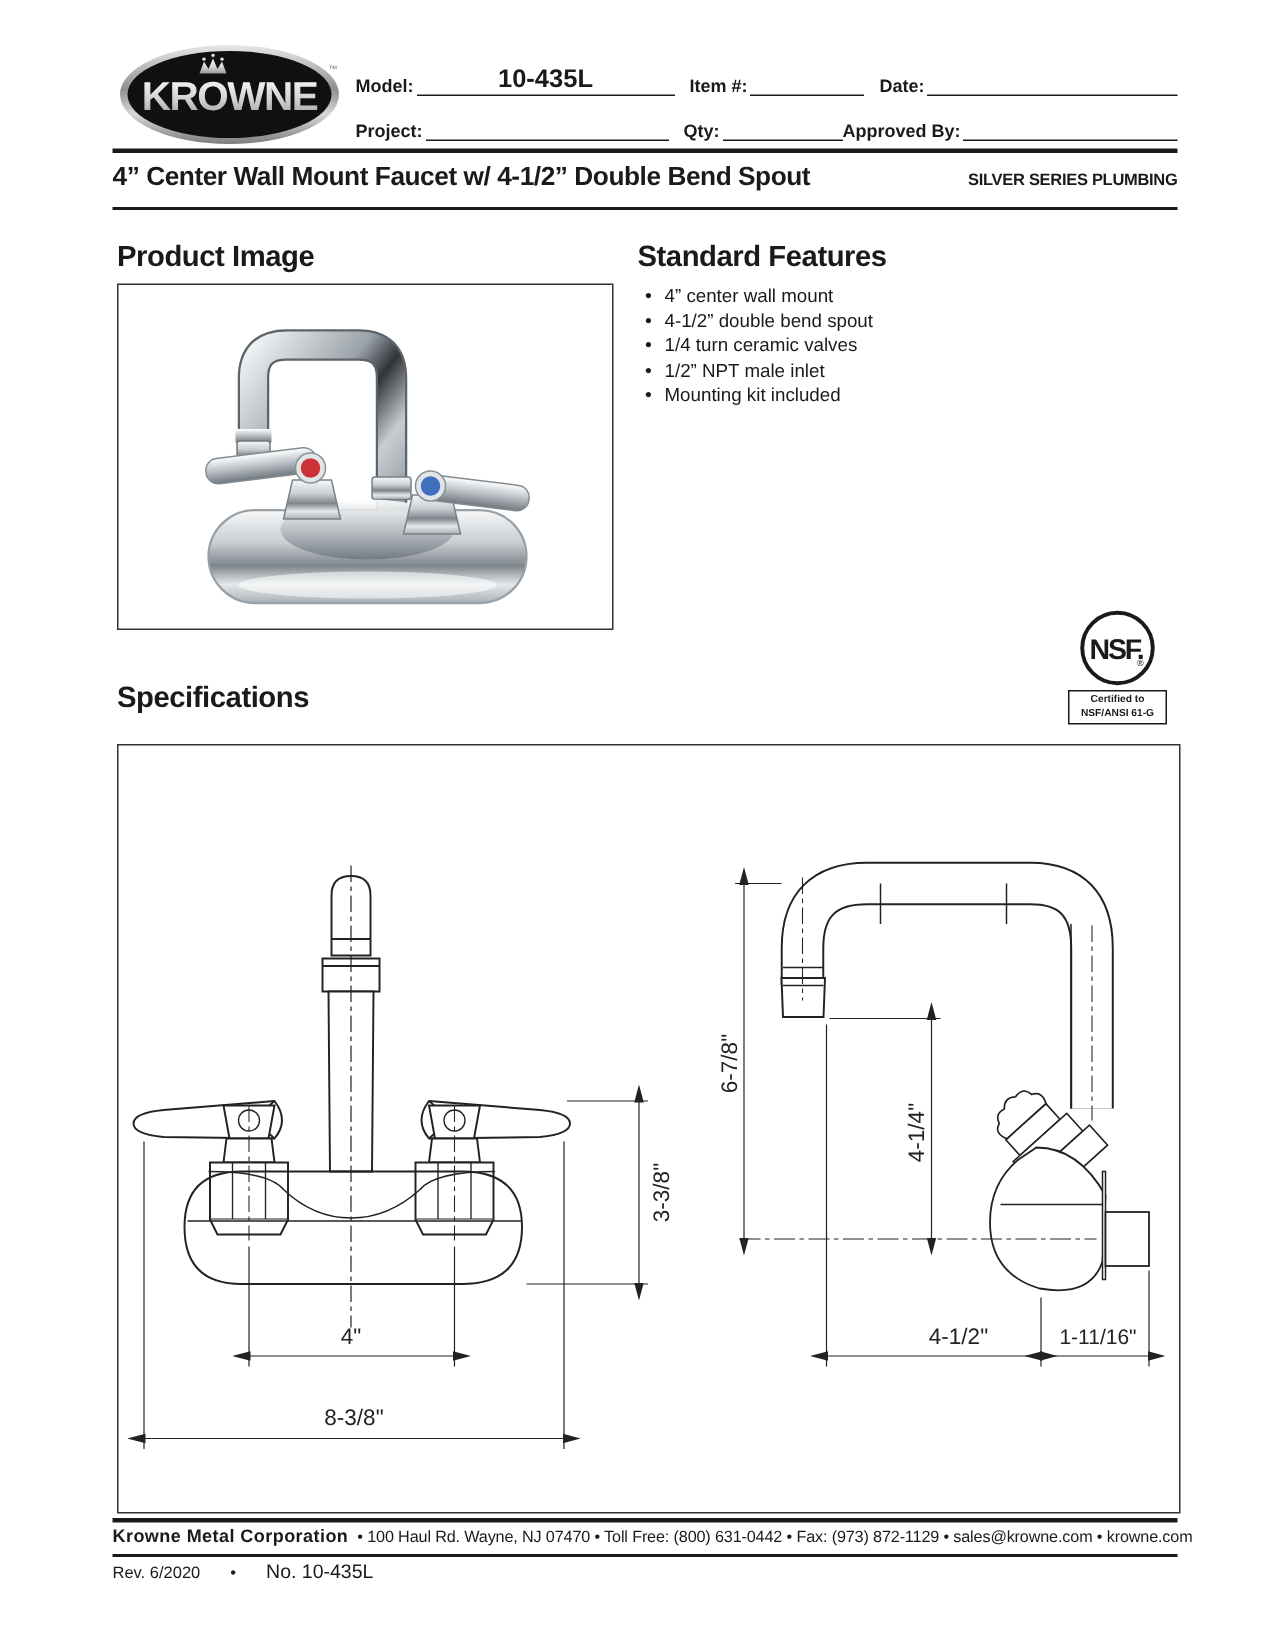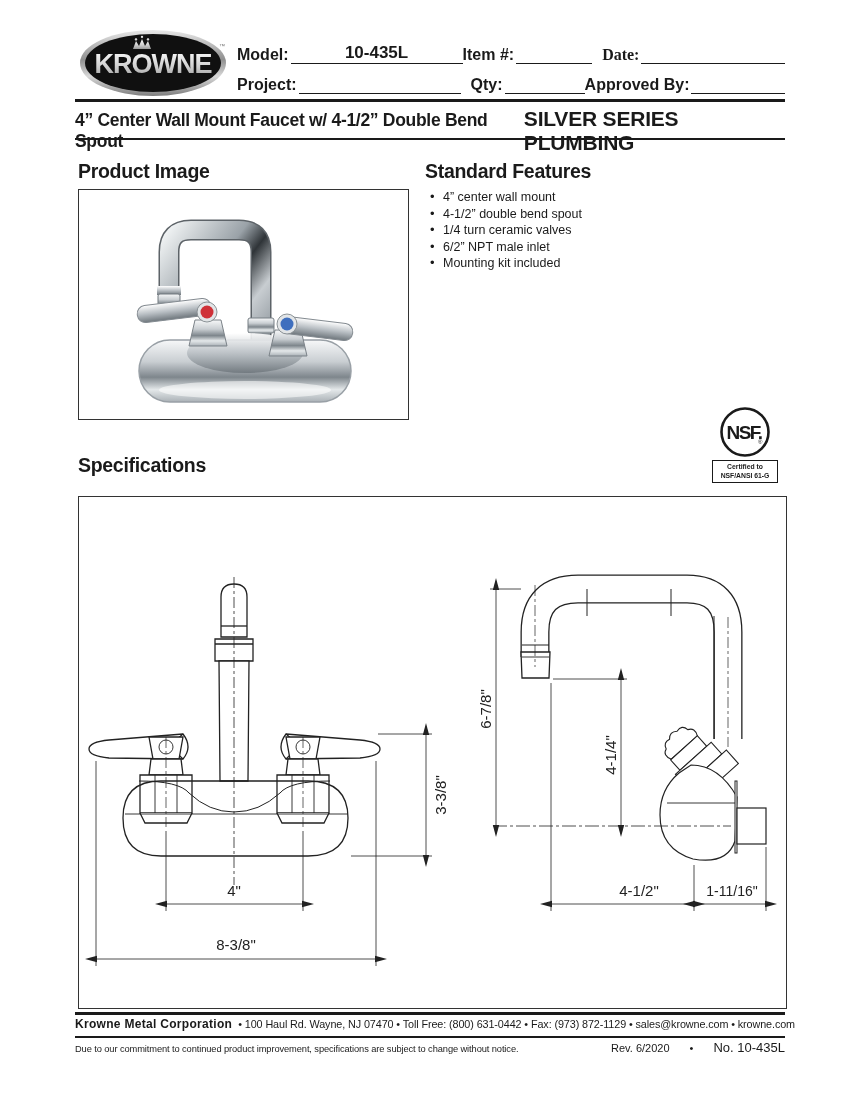--- a/index.html
+++ b/index.html
@@ -5,29 +5,29 @@
   * { margin:0; padding:0; box-sizing:border-box; }
   html,body { background:#ffffff; }
   body { width:850px; height:1100px; position:relative; font-family:"Liberation Sans", sans-serif; color:#1a1a1a; }
   .abs { position:absolute; }
 
   
   #logo { left:78px; top:28px; width:150px; height:70px; }
   .hdr-row { left:237px; width:548px; height:22px; display:flex; align-items:flex-end; }
   #hdr-row1 { top:42px; }
   #hdr-row2 { top:72px; }
-  .fld-label { font-weight:bold; font-size:16px; white-space:nowrap; padding-right:2px; }
+  .fld-label { font-weight:bold; font-size:12px; white-space:nowrap; padding-right:2px; }
   .fld-line { border-bottom:1.5px solid #1a1a1a; height:20px; text-align:center; }
   .fld-value { font-weight:bold; font-size:17px; line-height:18px; }
   .rule-thick { left:75px; width:710px; height:3px; background:#1a1a1a; }
   .rule-thin  { left:75px; width:710px; height:1.5px; background:#1a1a1a; }
   #rule-top { top:99px; }
   #title-row { left:75px; top:107px; width:710px; display:flex; justify-content:space-between; align-items:baseline; }
   #product-title { font-size:17.5px; font-weight:bold; letter-spacing:-0.3px; }
-  #series-title  { font-size:21px;  font-weight:bold; letter-spacing:-0.2px; }
+  #series-title  { font-size:11px;  font-weight:bold; letter-spacing:-0.2px; }
   #rule-title { top:138px; }
 
   .sec-heading { font-size:19.5px; font-weight:bold; letter-spacing:-0.3px; }
   #product-image-heading { left:78px; top:160px; }
   #features-heading { left:425px; top:160px; }
 
   #product-image-box { left:78px; top:189px; width:331px; height:231px; border:1.5px solid #333; background:#fff; }
   #features-list { left:430px; top:189px; list-style:none; }
   #features-list li { font-size:12.5px; line-height:16.6px; padding-left:13px; position:relative; }
   #features-list li::before { content:"•"; position:absolute; left:0; font-size:13px; }
@@ -80,23 +80,23 @@
     <circle cx="58" cy="11.5" r="1.2"></circle>
       <circle cx="64" cy="9" r="1.2"></circle>
       <circle cx="70" cy="11.5" r="1.2"></circle>
   </g>
   <text x="141" y="20" font-size="6" fill="#777">™</text>
 </svg>
 
 <div id="hdr-row1" class="abs hdr-row">
   <span class="fld-label">Model:</span>
   <span class="fld-line" style="width:172px;"><span class="fld-value">10-435L</span></span>
-  <span class="fld-label" style="">Item #:</span>
+  <span class="fld-label" style="margin-left:10px;">Item #:</span>
   <span class="fld-line" style="width:76px;"></span>
-  <span class="fld-label" style="margin-left:10px;font-family:Liberation Serif, serif;">Date:</span>
+  <span class="fld-label" style="margin-left:10px;">Date:</span>
   <span class="fld-line" style="flex:1;"></span>
 </div>
 
 <div id="hdr-row2" class="abs hdr-row">
   <span class="fld-label">Project:</span>
   <span class="fld-line" style="width:162px;"></span>
   <span class="fld-label" style="margin-left:10px;">Qty:</span>
   <span class="fld-line" style="width:80px;"></span>
   <span class="fld-label" style="">Approved By:</span>
   <span class="fld-line" style="flex:1;"></span>
@@ -162,21 +162,21 @@
       <circle cx="208" cy="134" r="6.5" fill="#3f6fbe"></circle>
     </g>
   </svg>
 </div>
 
 <h2 id="features-heading" class="abs sec-heading">Standard Features</h2>
 <ul id="features-list" class="abs">
   <li>4” center wall mount</li>
   <li>4-1/2” double bend spout</li>
   <li>1/4 turn ceramic valves</li>
-  <li>6/2” NPT male inlet</li>
+  <li>1/2” NPT male inlet</li>
   <li>Mounting kit included</li>
 </ul>
 
 <div id="nsf" class="abs">
   <svg width="52" height="52" viewBox="0 0 52 52" style="display:block;margin:0 auto;">
     <circle cx="26" cy="26" r="23.5" fill="#fff" stroke="#1a1a1a" stroke-width="2.6"></circle>
     <text x="25" y="33" text-anchor="middle" font-size="19" font-weight="bold" letter-spacing="-1.5" fill="#1a1a1a">NSF.</text>
     <text x="39" y="38" font-size="6" fill="#1a1a1a">®</text>
   </svg>
   <div id="nsf-box">
@@ -304,19 +304,18 @@
   </svg>
 </div>
 
 <div id="footer-rule1" class="abs rule-thick"></div>
 <div id="footer-line1" class="abs">
   <span id="footer-company">Krowne Metal Corporation</span>
   <span id="footer-contact">•  100 Haul Rd. Wayne, NJ 07470  •  Toll Free: (800) 631-0442  •  Fax: (973) 872-1129  •  sales@krowne.com  •  krowne.com</span>
 </div>
 <div id="footer-rule2" class="abs rule-thin"></div>
 <div id="footer-line2" class="abs">
-  <span id="footer-disclaimer">Due to our commitment to continued product improvement, specifications are subject to change without notice.</span>
   <span id="footer-rev">
     <span>Rev. 6/2020</span>
     <span>•</span>
     <span id="footer-docno">No. 10-435L</span>
   </span>
 </div>
 
 </body></html>

